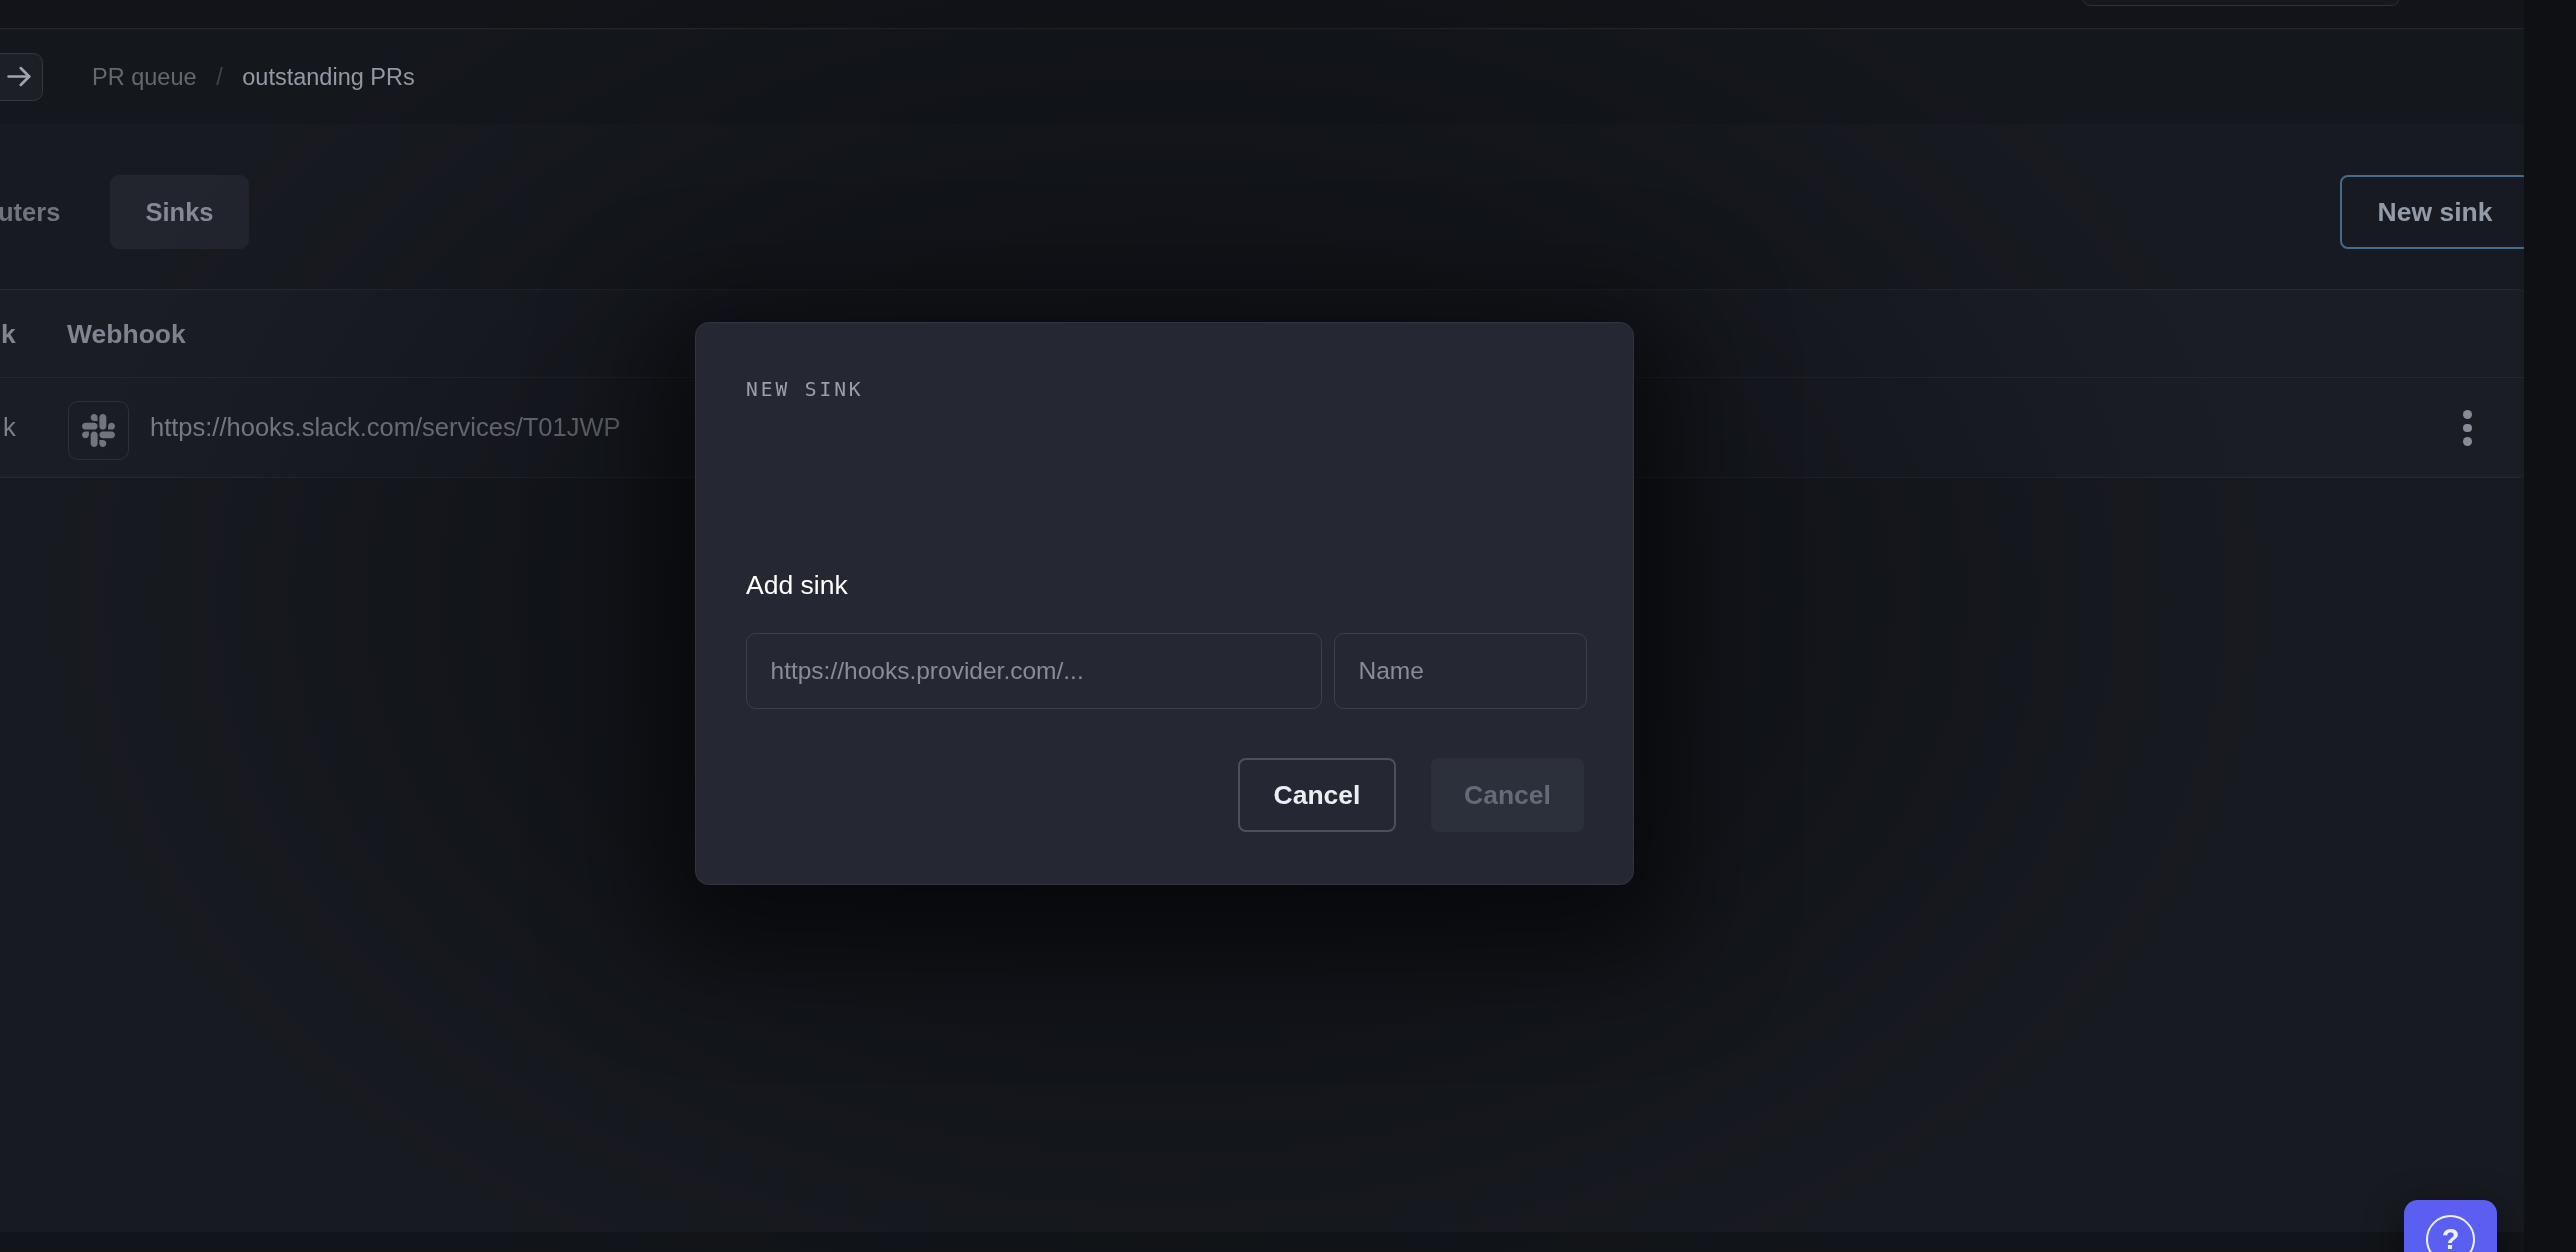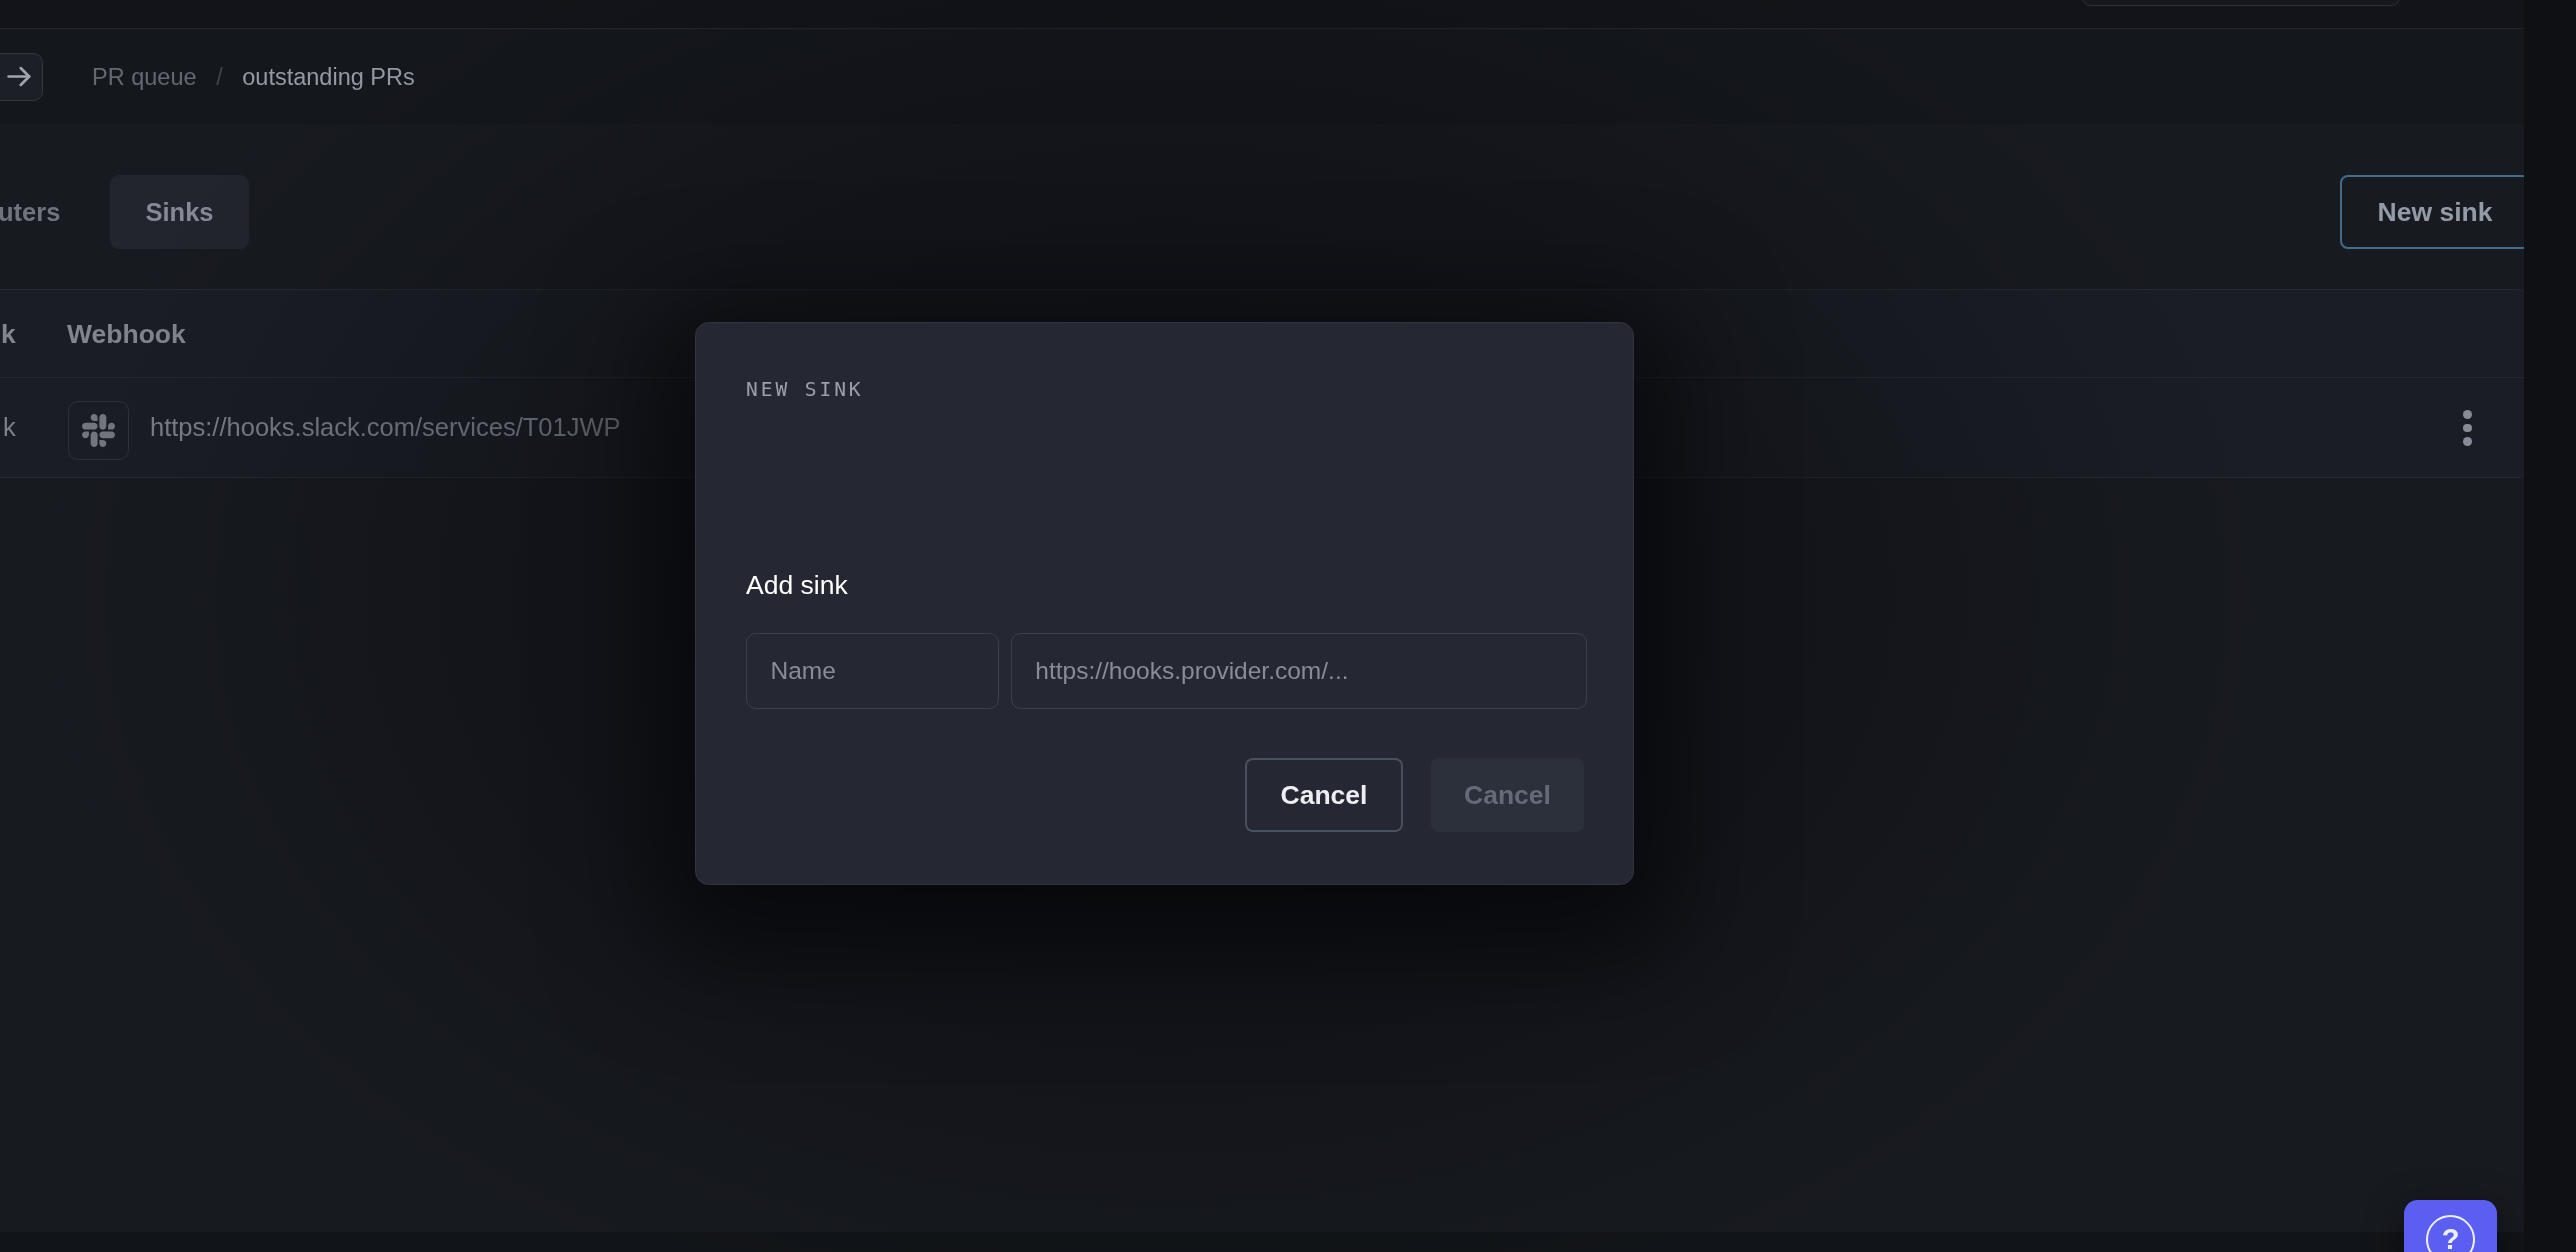--- a/index.html
+++ b/index.html
@@ -129,21 +129,21 @@
   }
   .inp {
     height:76px; background:transparent; border:1px solid #3a3f4a;
     border-radius:9.8px; padding:0 23.5px; font-family:"Liberation Sans", sans-serif;
     font-size:24.5px; color:#d6d9df; outline:none;
   }
   .inp::placeholder { color:#878c96; opacity:1; }
   .inp.name { width:253px; }
   .inp.url { flex:1; }
   .modal-actions {
-    position:absolute; right:49px; top:435px; display:flex; gap:28px;
+    position:absolute; right:49px; top:435px; display:flex; gap:35px;
   }
   .btn {
     height:74px; border-radius:7.8px; font-family:"Liberation Sans", sans-serif;
     font-size:26.5px; font-weight:bold; cursor:pointer;
   }
   .btn.cancel {
     width:158px; background:transparent; border:2px solid #4b515c; color:#eceef2;
   }
   .btn.create {
     width:153px; background:#2c303a; border:none; color:#656a77;
@@ -215,22 +215,22 @@
     </div>
   </div>
 
   <div class="bottom-strip"></div>
   <div class="vignette"></div>
 
   <div class="modal">
     <div class="modal-title">NEW SINK</div>
     <div class="addsink">Add sink</div>
     <div class="inputs">
+      <input class="inp url" type="text" placeholder="https://hooks.provider.com/..." style="">
       <input class="inp name" type="text" placeholder="Name" style="">
-      <input class="inp url" type="text" placeholder="https://hooks.provider.com/..." style="">
     </div>
     <div class="modal-actions">
       <button class="btn cancel">Cancel</button>
       <button class="btn create">Cancel</button>
     </div>
   </div>
 
   <button class="help">
     <span class="help-circle">
         <span>?</span>

